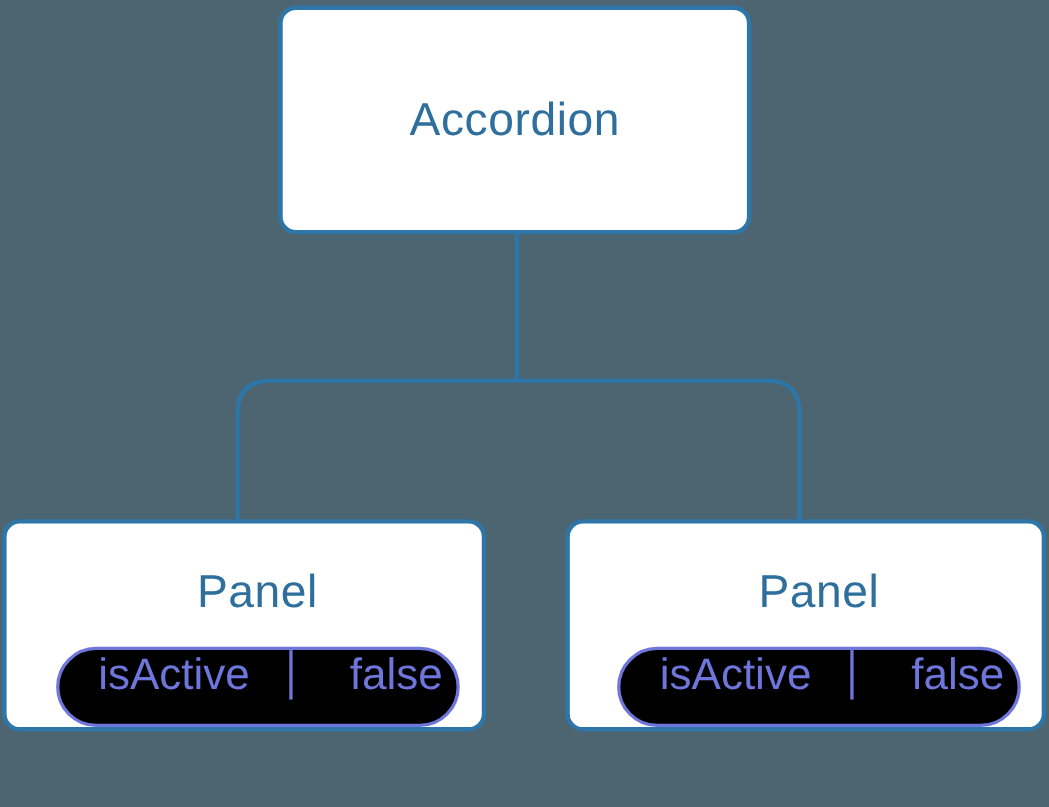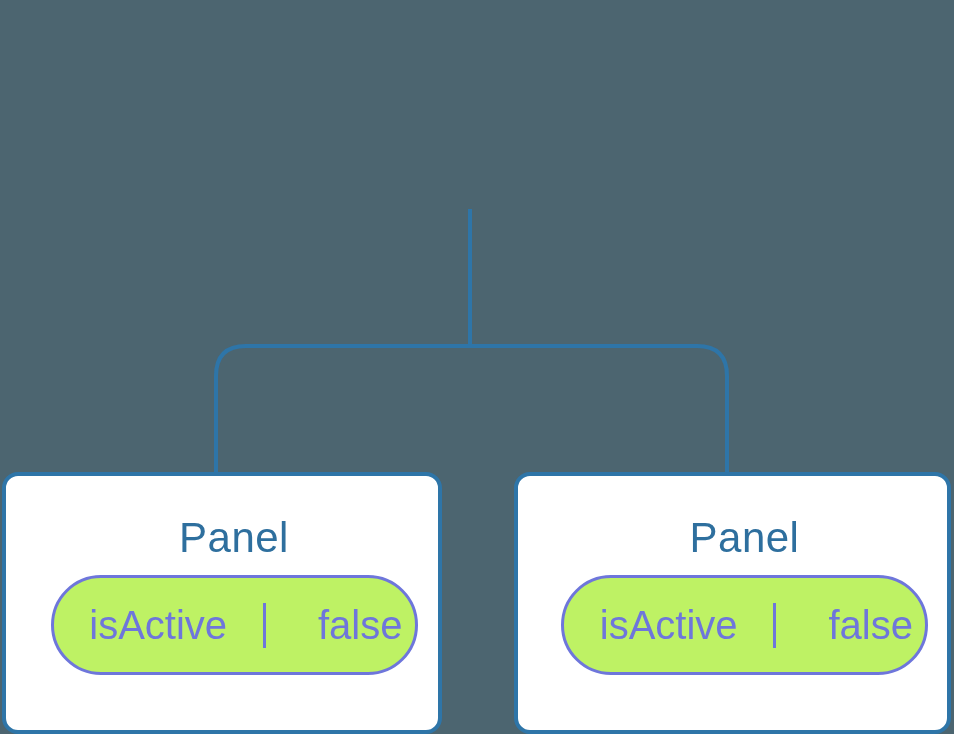--- a/index.html
+++ b/index.html
@@ -31,38 +31,38 @@
     justify-content: center;
   }
   .node-label {
     color: #2E6F9E;
     font-size: 42px;
     font-weight: 500;
     letter-spacing: 0.5px;
   }
   .node-panel {
     top: 472px;
-    width: 440px; height: 262px;
+    width: 440px; height: 193px;
     display: flex;
     flex-direction: column;
     align-items: center;
     padding-top: 38px;
-    gap: 13px;
+    gap: 26px;
     padding-left: 24px;
   }
   .node-panel-left  { left: 2px; }
   .node-panel-right { left: 514px; width: 437px; }
   .state-pill {
     box-sizing: border-box;
     width: 367px; height: 100px;
     border: 3px solid #6E76DB;
     border-radius: 50px;
-    background: #bef264;
+    background: #000000;
     display: flex;
-    align-items: center;
+    align-items: flex-start;
     overflow: hidden;
   }
   .pill-cell {
     display: flex;
     align-items: center;
     justify-content: center;
     color: #6E76DB;
     font-size: 40px;
     font-weight: 500;
   }
@@ -75,20 +75,23 @@
 </head>
 <body>
 
 <div class="stage">
 
   <svg class="connectors" viewBox="0 0 954 734" xmlns="http://www.w3.org/2000/svg" aria-hidden="true">
     <path d="M470 209 L470 346" fill="none" stroke="#2E75A8" stroke-width="4"></path>
     <path d="M216 474 L216 376 Q216 346 246 346 L697 346 Q727 346 727 376 L727 474" fill="none" stroke="#2E75A8" stroke-width="4"></path>
   </svg>
 
+  <div class="node node-root">
+    <span class="node-label">Accordion</span>
+  </div>
 
   <div class="node node-panel node-panel-left">
     <span class="node-label">Panel</span>
     <div class="state-pill">
       <span class="pill-cell pill-key">isActive</span>
       <span class="pill-cell pill-value">false</span>
     </div>
   </div>
 
   <div class="node node-panel node-panel-right">

